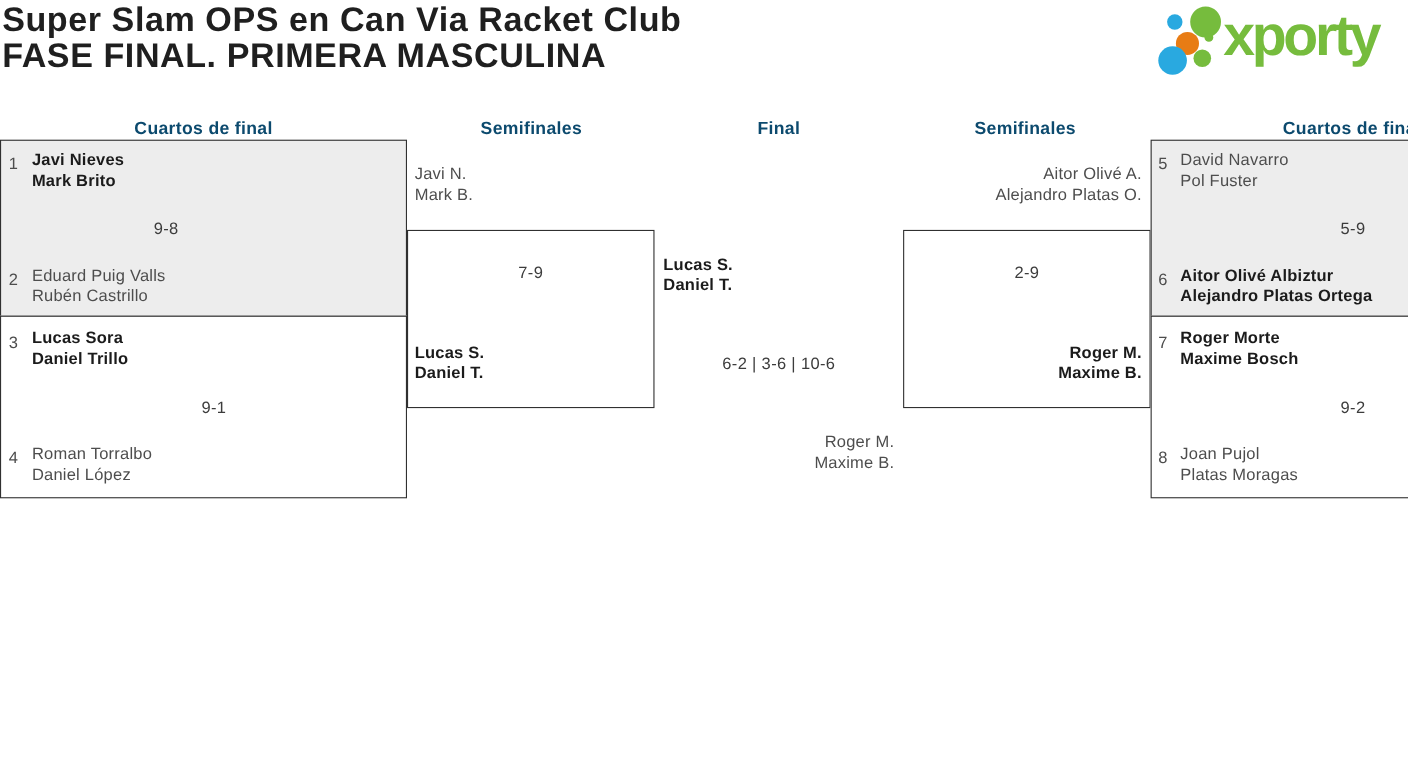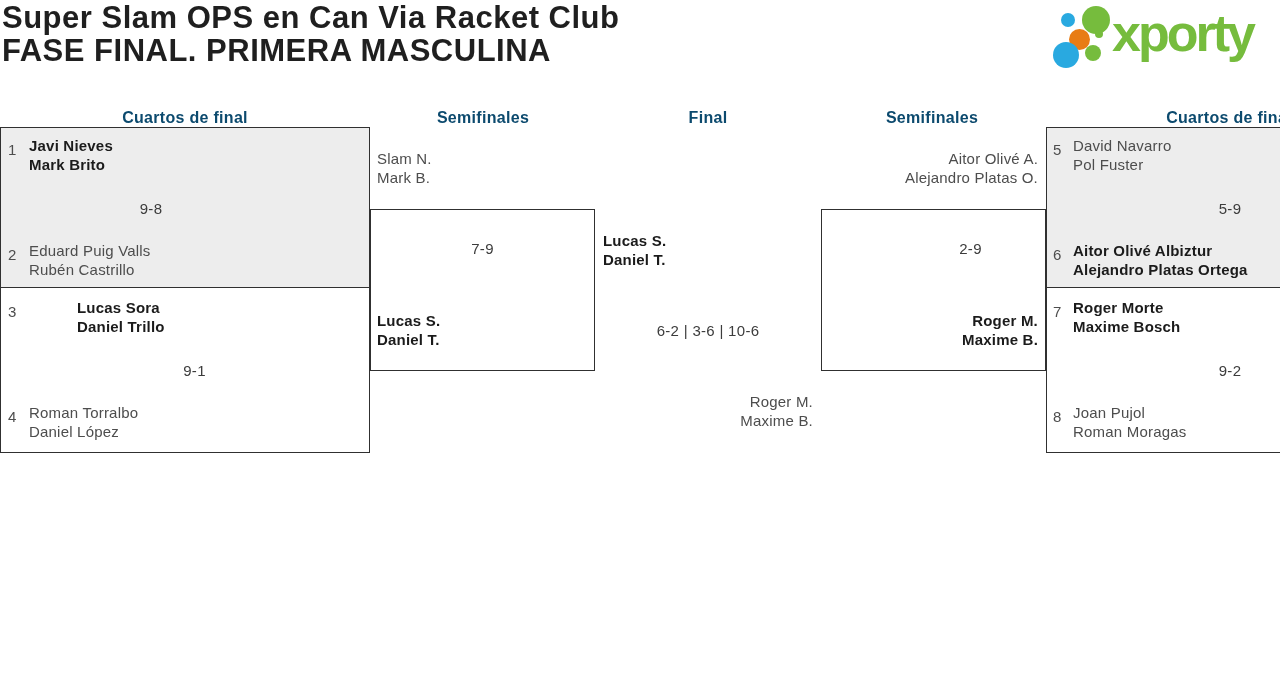--- a/index.html
+++ b/index.html
@@ -69,21 +69,21 @@
   <div>Mark Brito</div>
 </div>
 <div class="score" style="left:0;top:200px;width:302px;">9-8</div>
 <div class="seed" style="left:8px;top:246px;">2</div>
 <div class="team" style="left:29px;top:241px;">
   <div>Eduard Puig Valls</div>
   <div>Rubén Castrillo</div>
 </div>
 
 <div class="seed" style="left:8px;top:303px;">3</div>
-<div class="team winner" style="left:29px;top:298px;margin-left:48px;">
+<div class="team winner" style="left:29px;top:298px;">
   <div>Lucas Sora</div>
   <div>Daniel Trillo</div>
 </div>
 <div class="score" style="left:0;top:362px;width:389px;">9-1</div>
 <div class="seed" style="left:8px;top:408px;">4</div>
 <div class="team" style="left:29px;top:403px;">
   <div>Roman Torralbo</div>
   <div>Daniel López</div>
 </div>
 
@@ -101,38 +101,38 @@
 
 <div class="seed" style="left:1053px;top:303px;">7</div>
 <div class="team winner" style="left:1073px;top:298px;">
   <div>Roger Morte</div>
   <div>Maxime Bosch</div>
 </div>
 <div class="score" style="left:1046px;top:362px;width:368px;">9-2</div>
 <div class="seed" style="left:1053px;top:408px;">8</div>
 <div class="team" style="left:1073px;top:403px;">
   <div>Joan Pujol</div>
-  <div>Roman Moragas</div>
+  <div>Platas Moragas</div>
 </div>
 
 <div class="team" style="left:377px;top:149px;">
-  <div>Slam N.</div>
+  <div>Javi N.</div>
   <div>Mark B.</div>
 </div>
 <div class="score" style="left:370px;top:240px;width:225px;">7-9</div>
 <div class="team winner" style="left:377px;top:311px;">
   <div>Lucas S.</div>
   <div>Daniel T.</div>
 </div>
 
 <div class="team right" style="right:242px;top:149px;">
   <div>Aitor Olivé A.</div>
   <div>Alejandro Platas O.</div>
 </div>
-<div class="score" style="left:821px;top:240px;width:225px;margin-left:37px;">2-9</div>
+<div class="score" style="left:821px;top:240px;width:225px;">2-9</div>
 <div class="team winner right" style="right:242px;top:311px;">
   <div>Roger M.</div>
   <div>Maxime B.</div>
 </div>
 
 <div class="team winner" style="left:603px;top:231px;">
   <div>Lucas S.</div>
   <div>Daniel T.</div>
 </div>
 <div class="score" style="left:595px;top:322px;width:226px;">6-2 | 3-6 | 10-6</div>

